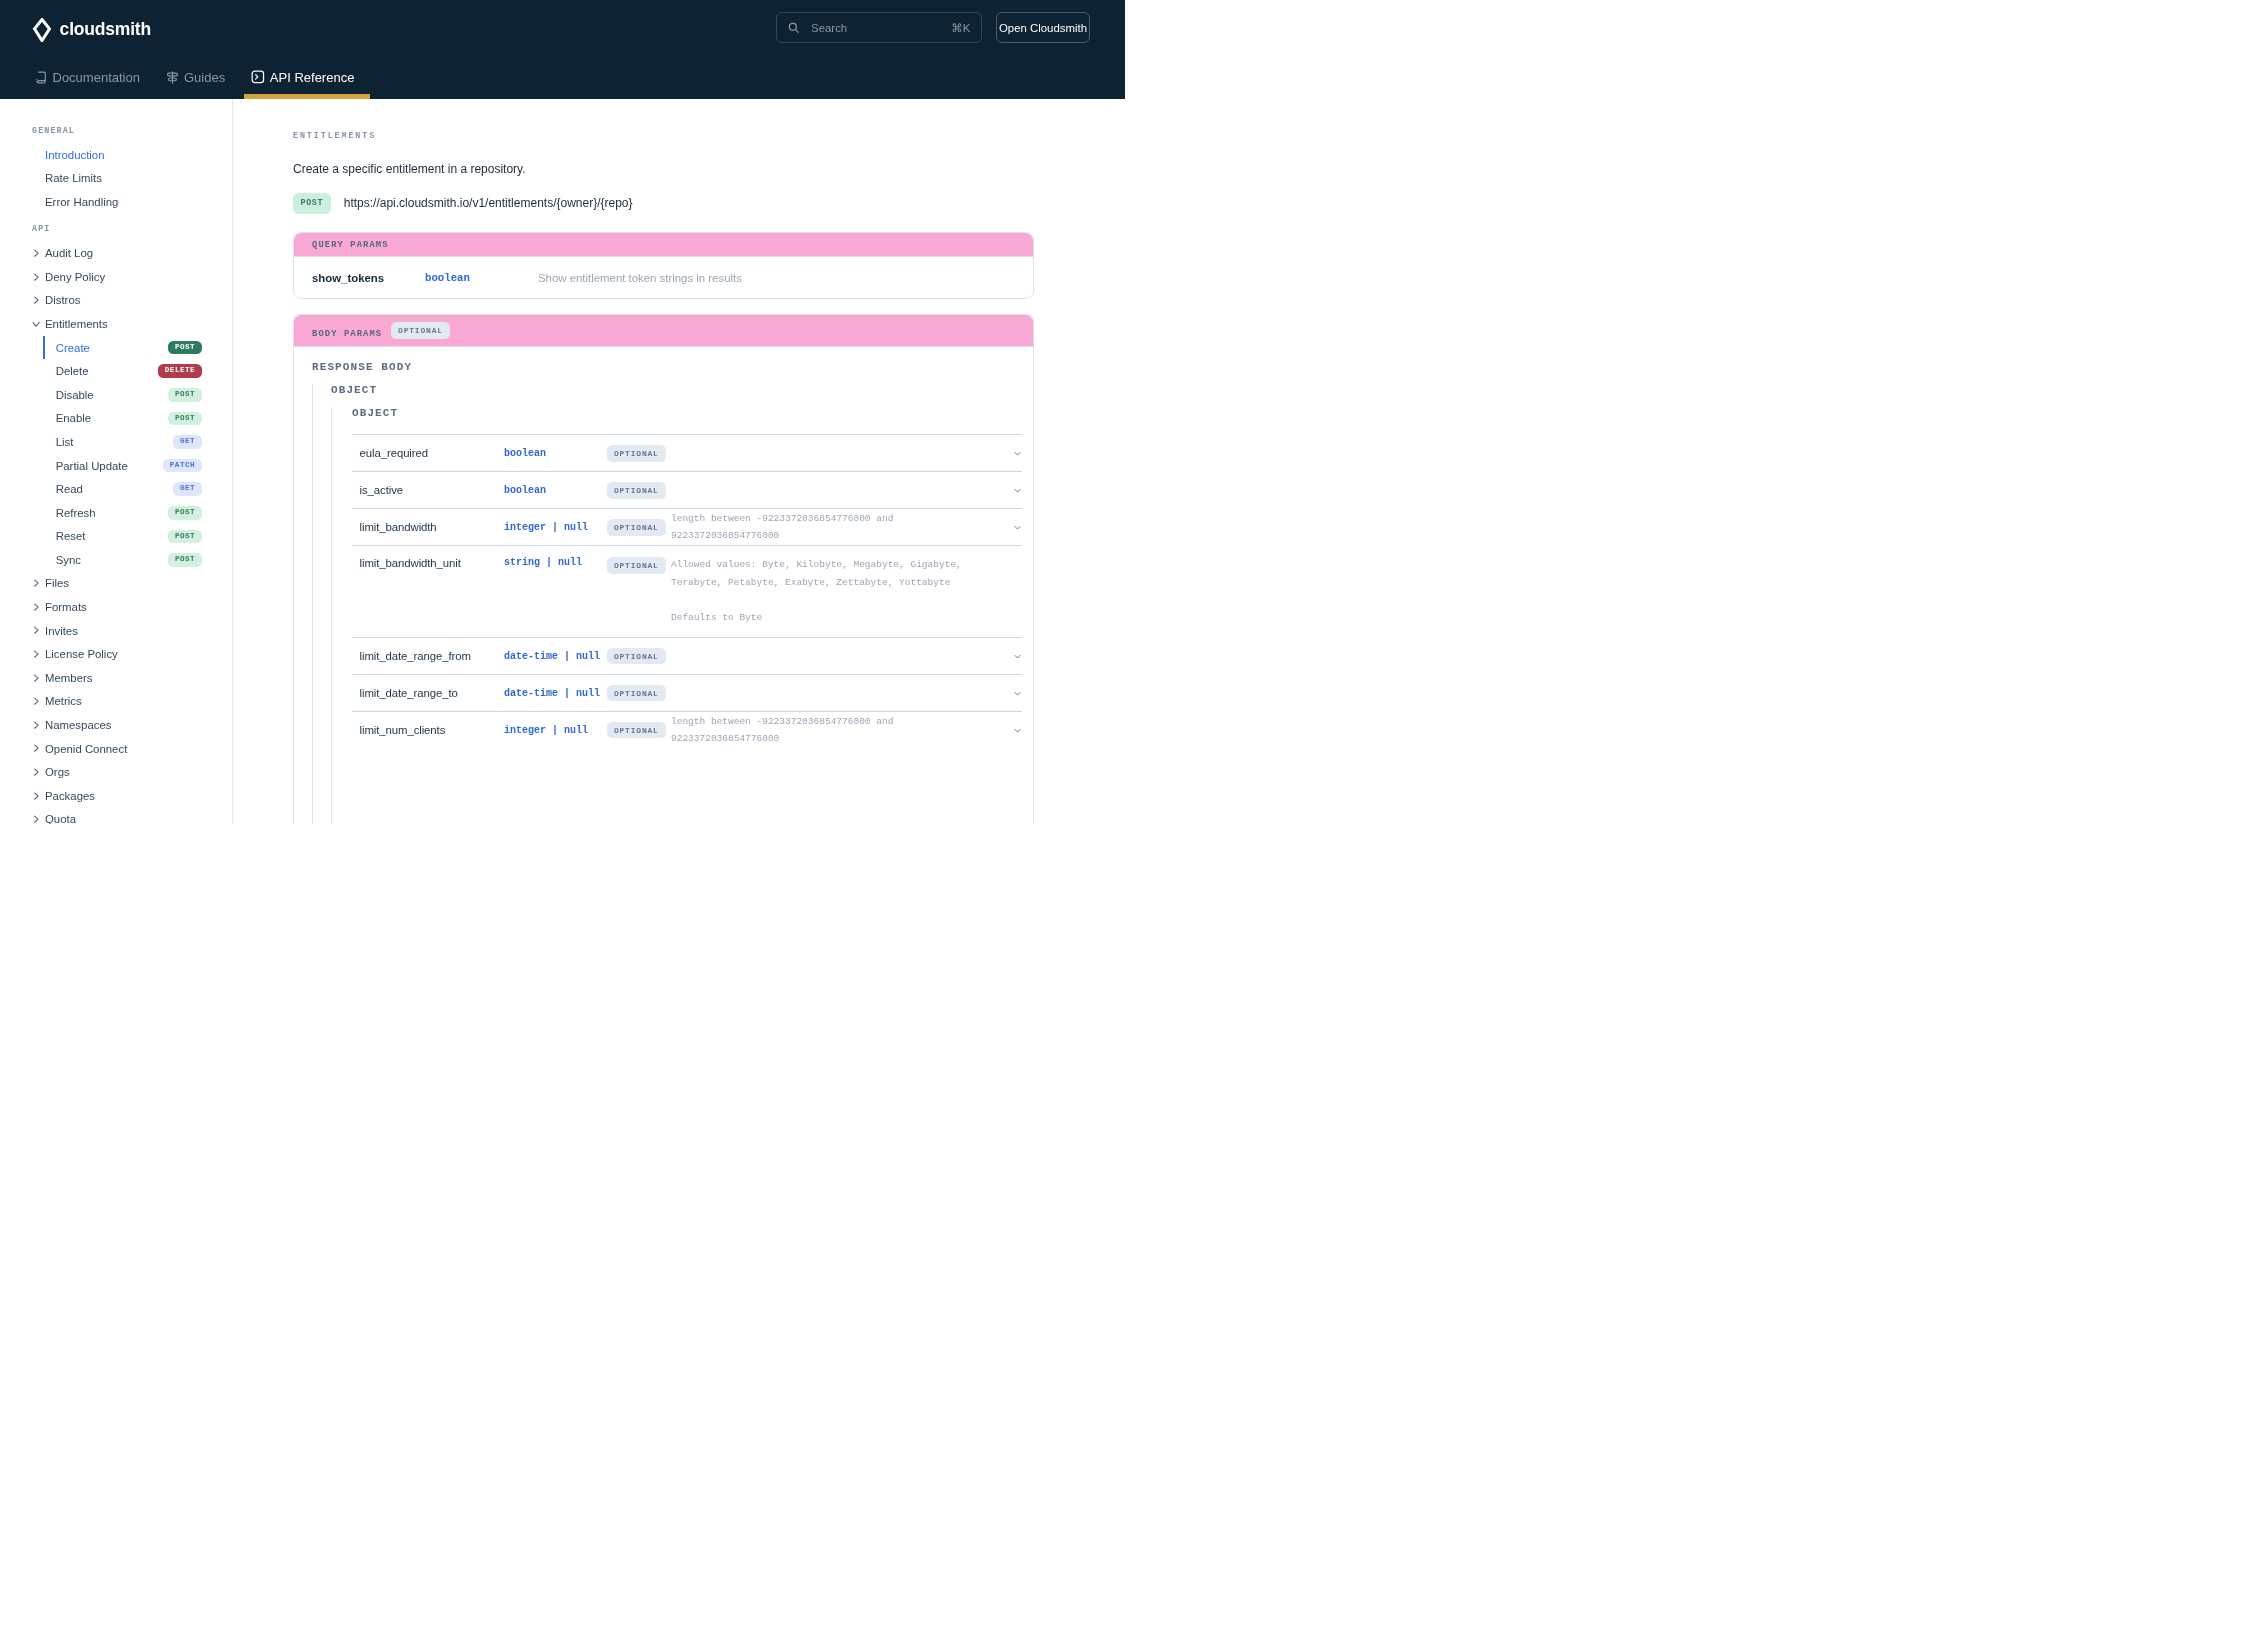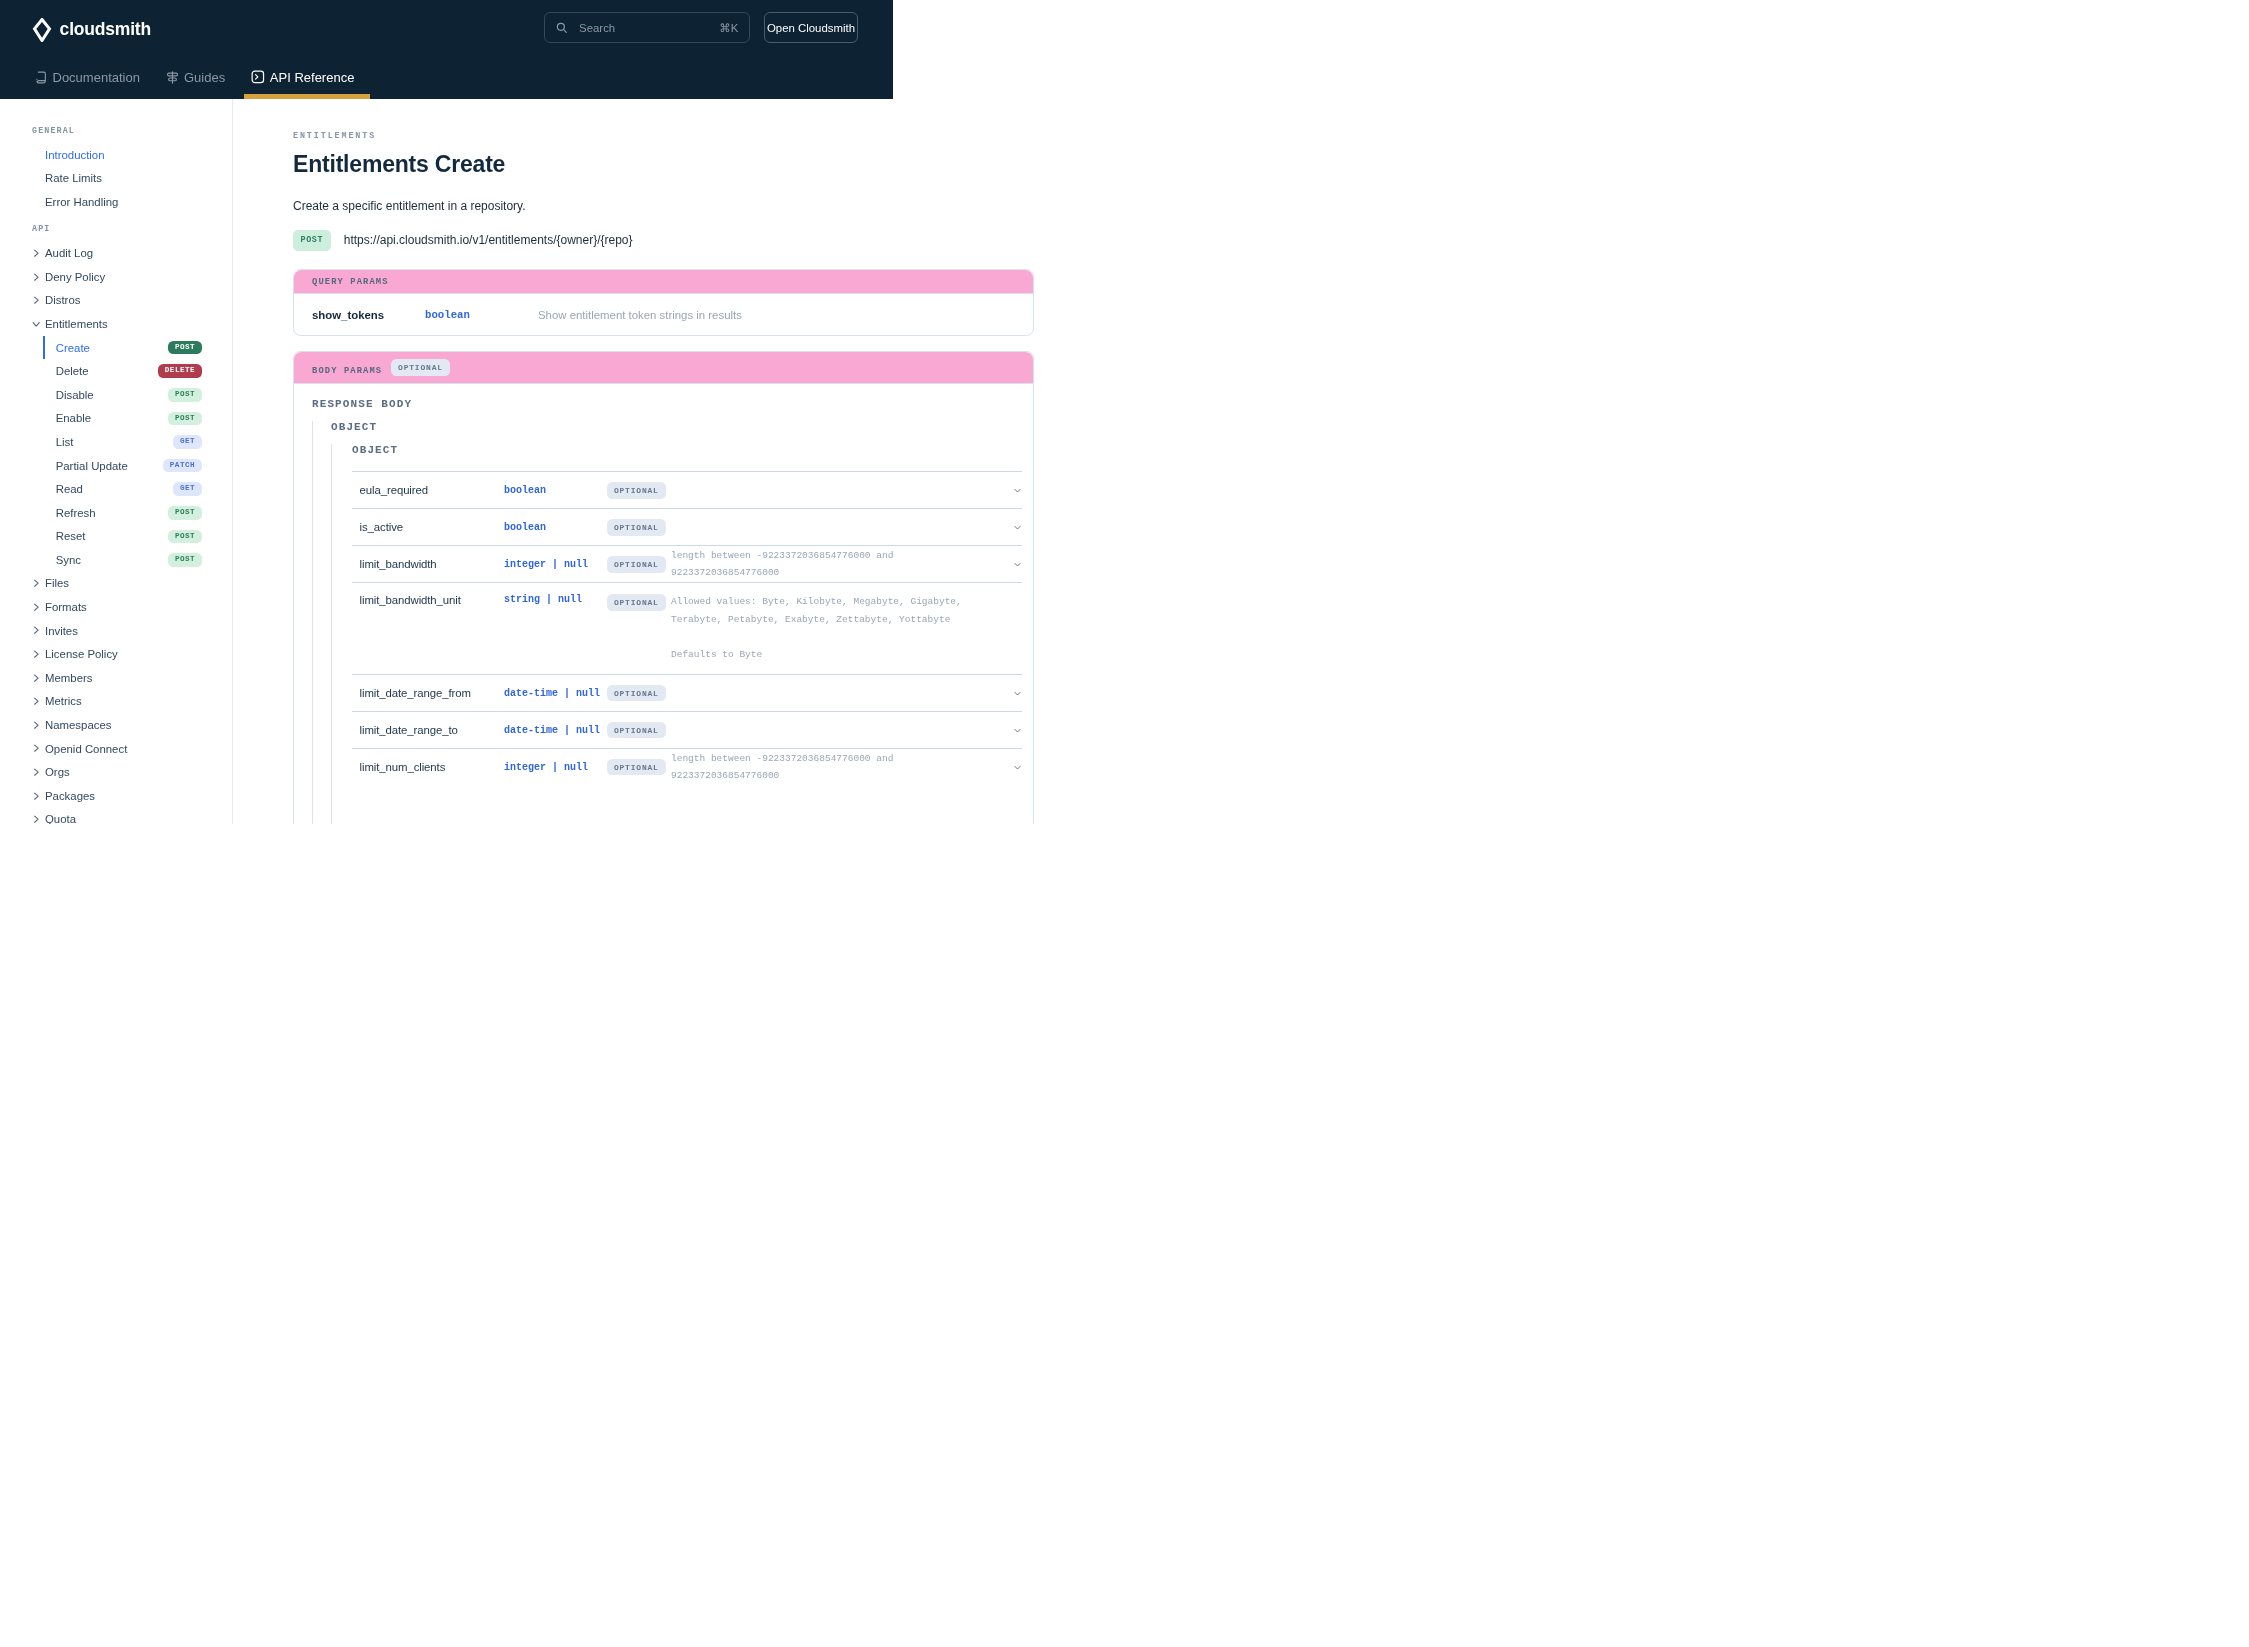--- a/index.html
+++ b/index.html
@@ -4,21 +4,21 @@
 <style>
   * { margin:0; padding:0; box-sizing:border-box; }
   html,body { background:#ffffff; }
   #page {
     position:relative; width:1125px; height:824px; overflow:hidden;
     background:#ffffff; font-family:"Liberation Sans", sans-serif;
     color:#16283a;
   }
 
   
-  #app-header { position:absolute; top:0; left:0; width:893px; height:99px; background:#0d2232; }
+  #app-header { position:absolute; top:0; left:0; width:1125px; height:99px; background:#0d2232; }
   .header-top { position:absolute; top:0; left:0; right:0; height:55px; display:flex; align-items:center; }
   .logo { display:flex; align-items:center; gap:7.6px; margin-left:32px; margin-top:4.6px; }
   .logo-text { color:#ffffff; font-size:17.5px; font-weight:700; letter-spacing:-0.2px; }
   .search-box {
     position:absolute; top:12px; right:143px; width:206px; height:31px;
     border:0.8px solid #33485a; border-radius:6px; display:flex; align-items:center;
     padding:0 10.7px; color:#8b99a7; cursor:text;
   }
   .search-box .ph { font-size:11.4px; margin-left:12px; flex:1; }
   .search-box .kbd { font-size:11.4px; color:#8b99a7; }
@@ -345,21 +345,20 @@
             <path d="M3.5 1.5 L8 5.5 L3.5 9.5" stroke="#5b6b7c" stroke-width="1.5" stroke-linecap="round" stroke-linejoin="round"></path>
           </svg>
         </span>
         <span class="lbl">Quota</span>
       </div>
     </aside>
 
   <main id="main">
     <div class="content">
       <div class="eyebrow">ENTITLEMENTS</div>
-      <h1 class="page-title">Entitlements Create</h1>
       <p class="page-desc">Create a specific entitlement in a repository.</p>
 
       <div class="method-row">
         <span class="method-badge">POST</span>
         <span class="request-url">https://api.cloudsmith.io/v1/entitlements/{owner}/{repo}</span>
       </div>
 
       <section class="card" id="query-card">
         <div class="card-header">
           <span class="card-label">QUERY PARAMS</span>

